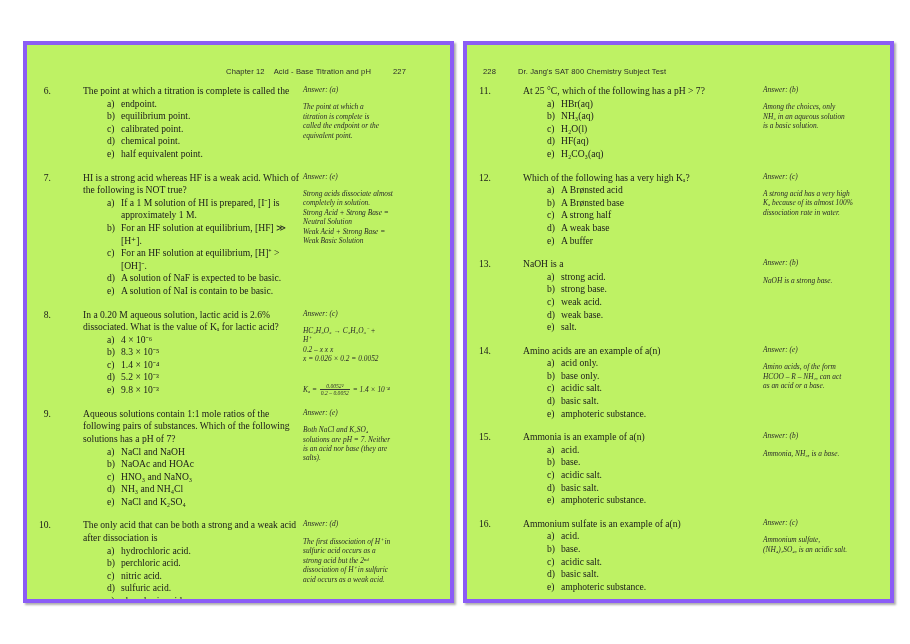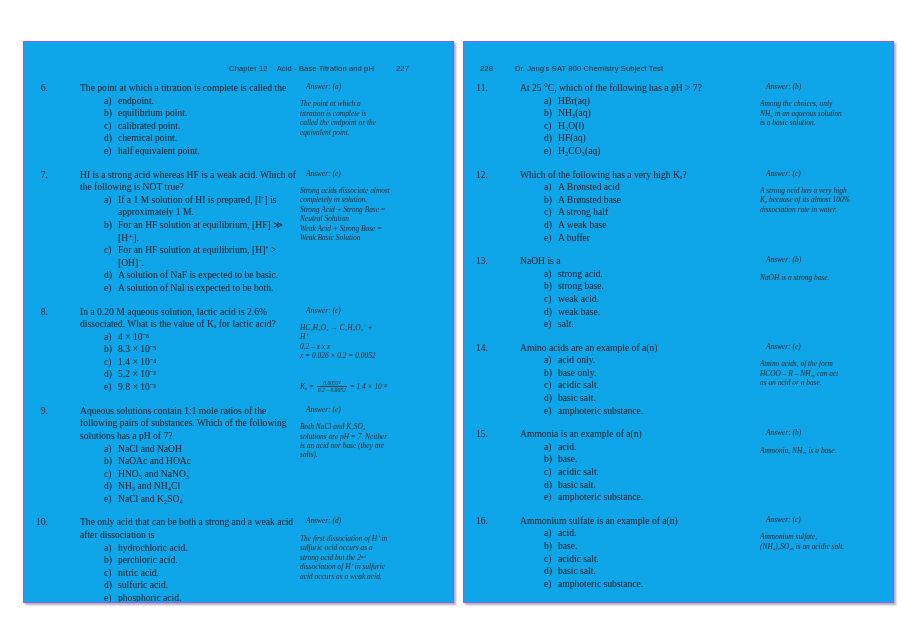--- a/index.html
+++ b/index.html
@@ -14,22 +14,22 @@
     font-family: "Liberation Serif", serif;
     color: #1a1a1a;
   }
   .spread {
     position: absolute;
     left: 0; top: 0;
     width: 910px; height: 644px;
   }
   .page {
     position: absolute;
-    background: #0ea5e9;
-    border: 1px solid #8b5cf6;
+    background: #bef264;
+    border: 4px solid #8b5cf6;
     box-shadow: 2px 2px 2px rgba(0,0,0,0.32);
     box-sizing: border-box;
     overflow: hidden;
   }
   .page-left  { left: 23px;  top: 41px; width: 431px; height: 562px; }
   .page-right { left: 463px; top: 41px; width: 431px; height: 562px; }
 
   .running-head {
     position: absolute;
     font-family: "Liberation Sans", sans-serif;
@@ -99,21 +99,21 @@
   .a-body {
     font-family: "Liberation Serif", serif;
     font-style: italic;
     font-size: 7.4px;
     line-height: 9.4px;
     color: #2a2a2a;
     box-sizing: border-box;
   }
   .page-left  .a-body { width: 120px; }
   .page-right .a-body { width: 110px; }
-  .a-head { margin-bottom: 8px; white-space: nowrap; margin-left: 6px; }
+  .a-head { margin-bottom: 8px; white-space: nowrap; }
   .a-expl { }
   .a-expl .ln { display: block; }
 
   .frac {
     display: inline-block;
     vertical-align: middle;
     text-align: center;
     font-size: 5.6px;
     line-height: 6.6px;
     margin: 0 1px;
@@ -155,21 +155,21 @@
         </div>
         <div class="qrow">
           <div class="q-body">
             <div class="q-num">7.</div>
             <div class="q-stem">HI is a strong acid whereas HF is a weak acid. Which of the following is NOT true?</div>
             <ul class="q-choices">
               <li><span class="lbl">a)</span><span>If a 1 M solution of HI is prepared, [I⁻] is approximately 1 M.</span></li>
               <li><span class="lbl">b)</span><span>For an HF solution at equilibrium, [HF] ≫ [H⁺].</span></li>
               <li><span class="lbl">c)</span><span>For an HF solution at equilibrium, [H]⁺ &gt; [OH]⁻.</span></li>
               <li><span class="lbl">d)</span><span>A solution of NaF is expected to be basic.</span></li>
-              <li><span class="lbl">e)</span><span>A solution of NaI is expected to be both.</span></li>
+              <li><span class="lbl">e)</span><span>A solution of NaI is contain to be basic.</span></li>
             </ul>
           </div>
           <div class="a-body">
             <div class="a-head">Answer: (e)</div>
             <div class="a-expl">
               <span class="ln">Strong acids dissociate almost</span>
               <span class="ln">completely in solution.</span>
               <span class="ln">Strong Acid + Strong Base =</span>
               <span class="ln">Neutral Solution</span>
               <span class="ln">Weak Acid + Strong Base =</span>

